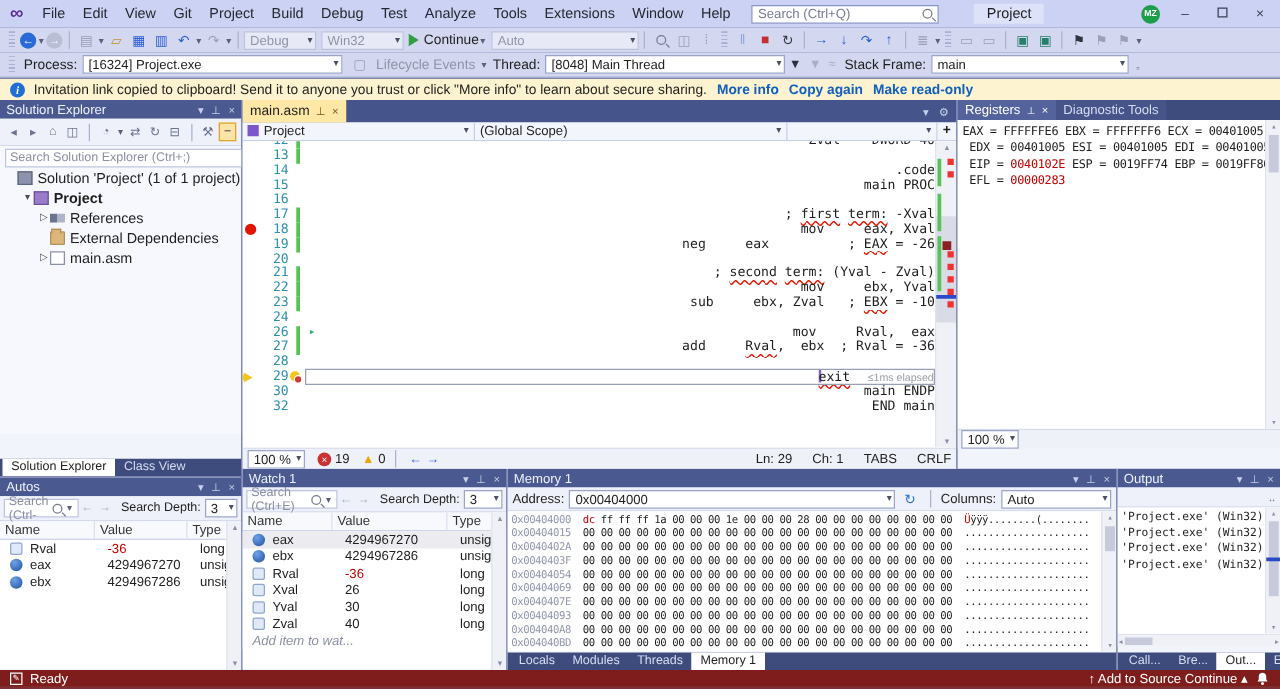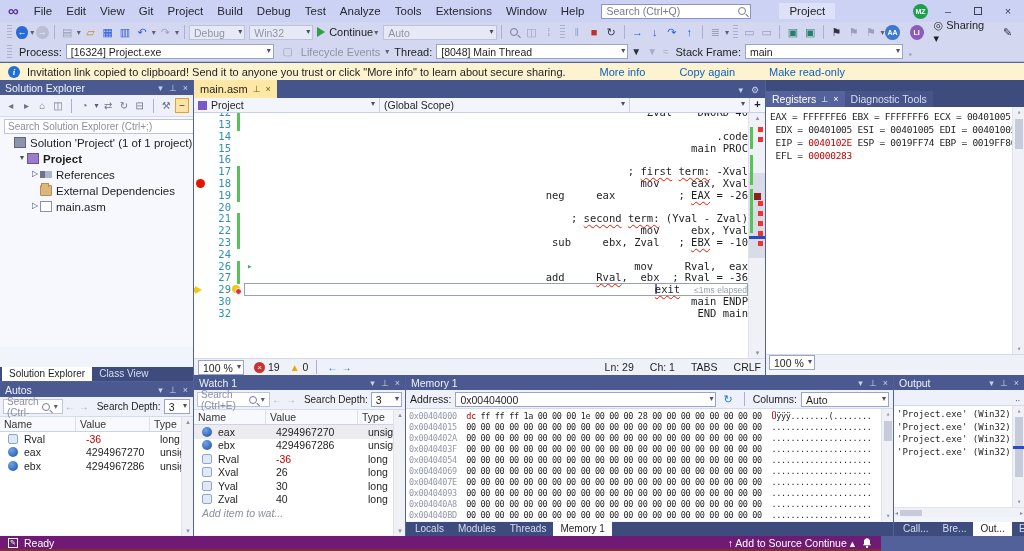--- a/index.html
+++ b/index.html
@@ -41,21 +41,21 @@
   .tb-label { font-size:11px; margin:0 4px; white-space:nowrap; }
   .tb-label.dim { color:#8f94a8; }
   .funnel { color:#2b3040; font-size:10px; margin:0 3px; }
   .funnel.dim { color:#a7adc6; }
   .mag { width:8px; height:8px; border:1.4px solid #767b90; border-radius:50%; position:relative; display:inline-block; }
   .mag::after { content:""; position:absolute; width:4px; height:1.4px; background:#767b90; transform:rotate(45deg); left:6px; top:7px; }
 
   
   .infobar { position:absolute; left:0; top:63px; width:1024px; height:17px; background:#fdf3d0; display:flex; align-items:center; padding:0 8px; font-size:11px; }
   .info-ic { width:12px; height:12px; border-radius:50%; background:#1f6fd6; color:#fff; font-size:9px; font-style:italic; font-weight:bold; display:flex; align-items:center; justify-content:center; margin-right:7px; font-family:"Liberation Serif",serif; }
-  .info-link { color:#0f5fbe; margin-left:34px; white-space:nowrap; }
+  .info-link { color:#0f5fbe; margin-left:8px; white-space:nowrap;font-weight:bold; }
 
   
   .main { position:absolute; left:0; top:80px; width:1024px; height:456px; background:#53619b; }
   .panel { position:absolute; background:#f2f4fb; overflow:hidden; }
   .ptitle { height:15px; background:#4a5990; color:#eef1fb; display:flex; align-items:center; padding:0 5px; font-size:10.5px; }
   .ptitle .picons { margin-left:auto; display:flex; gap:6px; color:#c8d0ea; font-size:9px; }
   .ptoolbar { height:20px; background:#eef1f9; border-bottom:1px solid #d5dbee; display:flex; align-items:center; padding:0 3px; }
   .searchbox { height:15px; background:#fff; border:1px solid #bcc4e0; color:#8a8fa2; font-size:10px; display:flex; align-items:center; padding:0 3px; gap:3px; }
   .gridhead { display:flex; background:#f7f9fd; border-bottom:1px solid #ccd3e8; height:15px; font-size:10.5px; color:#333; }
   .gh-cell { padding:1px 4px; border-right:1px solid #d9dff0; }
@@ -129,21 +129,21 @@
   .perftip { color:#9aa0a6; font-size:8.5px; margin-left:14px; font-family:"Liberation Sans",sans-serif; }
   .edscroll { position:absolute; right:0; top:0; width:17px; height:245px; background:#f0f1f7; border-left:1px solid #e0e3ef; }
   .edstatus { height:17px; background:#eff1f8; border-top:1px solid #d5d9ea; display:flex; align-items:center; font-size:10.5px; padding:0 4px; }
   .errball { width:11px; height:11px; border-radius:50%; background:#c83232; color:#fff; font-size:8px; display:flex; align-items:center; justify-content:center; margin:0 3px 0 10px; }
   .warntri { color:#e9a700; font-size:10px; margin:0 3px 0 10px; }
   .ed-right { margin-left:auto; display:flex; gap:0; }
   .ed-right span { margin-left:16px; }
 
   
   .regs { left:766px; top:0; width:258px; height:295px; }
-  .regtabs { height:27px; background:#3e4c7d; display:flex; align-items:flex-end; }
+  .regtabs { height:16px; background:#3e4c7d; display:flex; align-items:flex-end; }
   .regtab { font-size:10.5px; padding:1px 6px; height:16px; display:flex; gap:5px; align-items:center; }
   .regtab.active { background:#55639c; color:#fff; }
   .regtab.idle { color:#d7ddf2; background:#46548a; }
   .regbody { position:relative; background:#fff; height:247px; font-family:"DejaVu Sans Mono",monospace; font-size:9.5px; letter-spacing:-0.25px; padding:3px 0 0 4px; }
   .regline { line-height:13px; white-space:pre; }
   .regzoom { height:16px; background:#eff1f8; border-top:1px solid #d5d9ea; display:flex; align-items:center; padding:0 3px; font-size:10px; }
 
   
   .memory { left:406px; top:295px; width:487px; height:161px; }
   .addr-row { height:19px; background:#eef1f9; border-bottom:1px solid #d5dbee; display:flex; align-items:center; padding:0 4px; font-size:10.5px; gap:4px; }
@@ -154,21 +154,21 @@
 
   
   .output { left:894px; top:295px; width:130px; height:161px; }
   .outtb { height:16px; background:#eef1f9; border-bottom:1px solid #d5dbee; display:flex; align-items:center; }
   .outbody { position:relative; background:#fff; height:101px; font-family:"DejaVu Sans Mono",monospace; font-size:9px; padding:2px 0 0 3px; overflow:hidden; }
   .outline { line-height:12.5px; white-space:pre; }
   .hscroll { height:10px; background:#f0f1f7; border-top:1px solid #e0e3ef; display:flex; align-items:center; justify-content:space-between; padding:0 1px; font-size:6px; color:#8b90a6; }
   .hthumb { width:22px; height:6px; background:#c6cadb; }
 
   
-  .statusbar { position:absolute; left:0; top:536px; width:881px; height:15px; background:#701a75; border-bottom:2px solid #7e2f2f; color:#fff; display:flex; align-items:center; padding:0 8px; font-size:10.5px; }
+  .statusbar { position:absolute; left:0; top:536px; width:1024px; height:15px; background:#7f1d1d; border-bottom:2px solid #7e2f2f; color:#fff; display:flex; align-items:center; padding:0 8px; font-size:10.5px; }
   .sb-icon { width:10px; height:10px; border:1px solid #fff; font-size:7px; display:flex; align-items:center; justify-content:center; margin-right:6px; }
   .sb-right { margin-left:auto; display:flex; align-items:center; gap:6px; }
 </style>
 </head>
 <body>
 
 <div class="vs">
 
   <div class="titlebar">
     <span class="vslogo">∞</span>
@@ -232,26 +232,20 @@
     <span class="tbi ic-dim">▭</span>
     <span class="tbi ic-dim">▭</span>
     <span class="tbsep"></span>
     <span class="tbi ic-teal">▣</span>
     <span class="tbi ic-teal">▣</span>
     <span class="tbsep"></span>
     <span class="tbi ic-dark">⚑</span>
     <span class="tbi ic-dim">⚑</span>
     <span class="tbi ic-dim">⚑</span>
     <span class="dd">▾</span>
-    <span class="tb-right" style="padding-right:4px">
-      <span class="avatar av-aa">AA</span>
-      <span class="avatar av-li">LI</span>
-      <span style="font-size:11px">◎ <span>Sharing</span> ▾</span>
-      <span class="tbi ic-dark">✎</span>
-    </span>
   </div>
 
   <div class="tbrow tb3">
     <span class="grip"></span>
     <span class="tb-label">Process:</span>
     <span class="combo" style="width:208px">[16324] Project.exe</span>
     <span class="tbi ic-dim" style="margin-left:6px">▢</span>
     <span class="tb-label dim">Lifecycle Events</span>
     <span class="dd">▾</span>
     <span class="tb-label">Thread:</span>
@@ -415,20 +409,21 @@
             <div class="crow"><div class="c-margin"></div><div class="c-num">17</div><div class="c-bar green"></div><div class="c-text">    ; <span class="sq">first</span> <span class="sq">term:</span> -Xval</div></div>
             <div class="crow"><div class="c-margin"><span class="bp-dot"></span></div><div class="c-num">18</div><div class="c-bar green"></div><div class="c-text">    mov     eax, Xval</div></div>
             <div class="crow"><div class="c-margin"></div><div class="c-num">19</div><div class="c-bar green"></div><div class="c-text">    neg     eax          ; <span class="sq">EAX</span> = -26</div></div>
             <div class="crow"><div class="c-margin"></div><div class="c-num">20</div><div class="c-bar"></div><div class="c-text"></div></div>
             <div class="crow"><div class="c-margin"></div><div class="c-num">21</div><div class="c-bar green"></div><div class="c-text">    ; <span class="sq">second</span> <span class="sq">term:</span> (Yval - Zval)</div></div>
             <div class="crow"><div class="c-margin"></div><div class="c-num">22</div><div class="c-bar green"></div><div class="c-text">    mov     ebx, Yval</div></div>
             <div class="crow"><div class="c-margin"></div><div class="c-num">23</div><div class="c-bar green"></div><div class="c-text">    sub     ebx, Zval   ; <span class="sq">EBX</span> = -10</div></div>
             <div class="crow"><div class="c-margin"></div><div class="c-num">24</div><div class="c-bar"></div><div class="c-text"></div></div>
             <div class="crow"><div class="c-margin"></div><div class="c-num">26</div><div class="c-bar green"></div><div class="c-text"><span class="stepmark">▸</span>    mov     Rval,  eax</div></div>
             <div class="crow"><div class="c-margin"></div><div class="c-num">27</div><div class="c-bar green"></div><div class="c-text">    add     <span class="sq">Rval</span>,  ebx  ; Rval = -36</div></div>
+            <div class="crow"><div class="c-margin"></div><div class="c-num">28</div><div class="c-bar"></div><div class="c-text"></div></div>
             <div class="crow"><div class="c-margin"><span class="cur-arrow"></span></div><div class="c-num">29<span class="live-mini"></span></div><div class="c-bar"></div><div class="c-text curbox">    <span class="caret"></span><span class="sq">exit</span><span class="perftip">≤1ms elapsed</span></div></div>
             <div class="crow"><div class="c-margin"></div><div class="c-num">30</div><div class="c-bar"></div><div class="c-text">main ENDP</div></div>
             <div class="crow"><div class="c-margin"></div><div class="c-num">32</div><div class="c-bar"></div><div class="c-text">END main</div></div>
           </div>
         <div class="edscroll">
           <span class="sarr" style="top:1px;width:17px">▴</span>
             <span class="sarr" style="bottom:1px;width:17px">▾</span>
           <div class="vthumb" style="left:0;width:17px;top:60px;height:85px;opacity:.55"></div>
           <div style="position:absolute;left:1px;top:14px;width:3px;height:22px;background:#57c357"></div>
           <div style="position:absolute;left:1px;top:42px;width:3px;height:30px;background:#57c357"></div>

